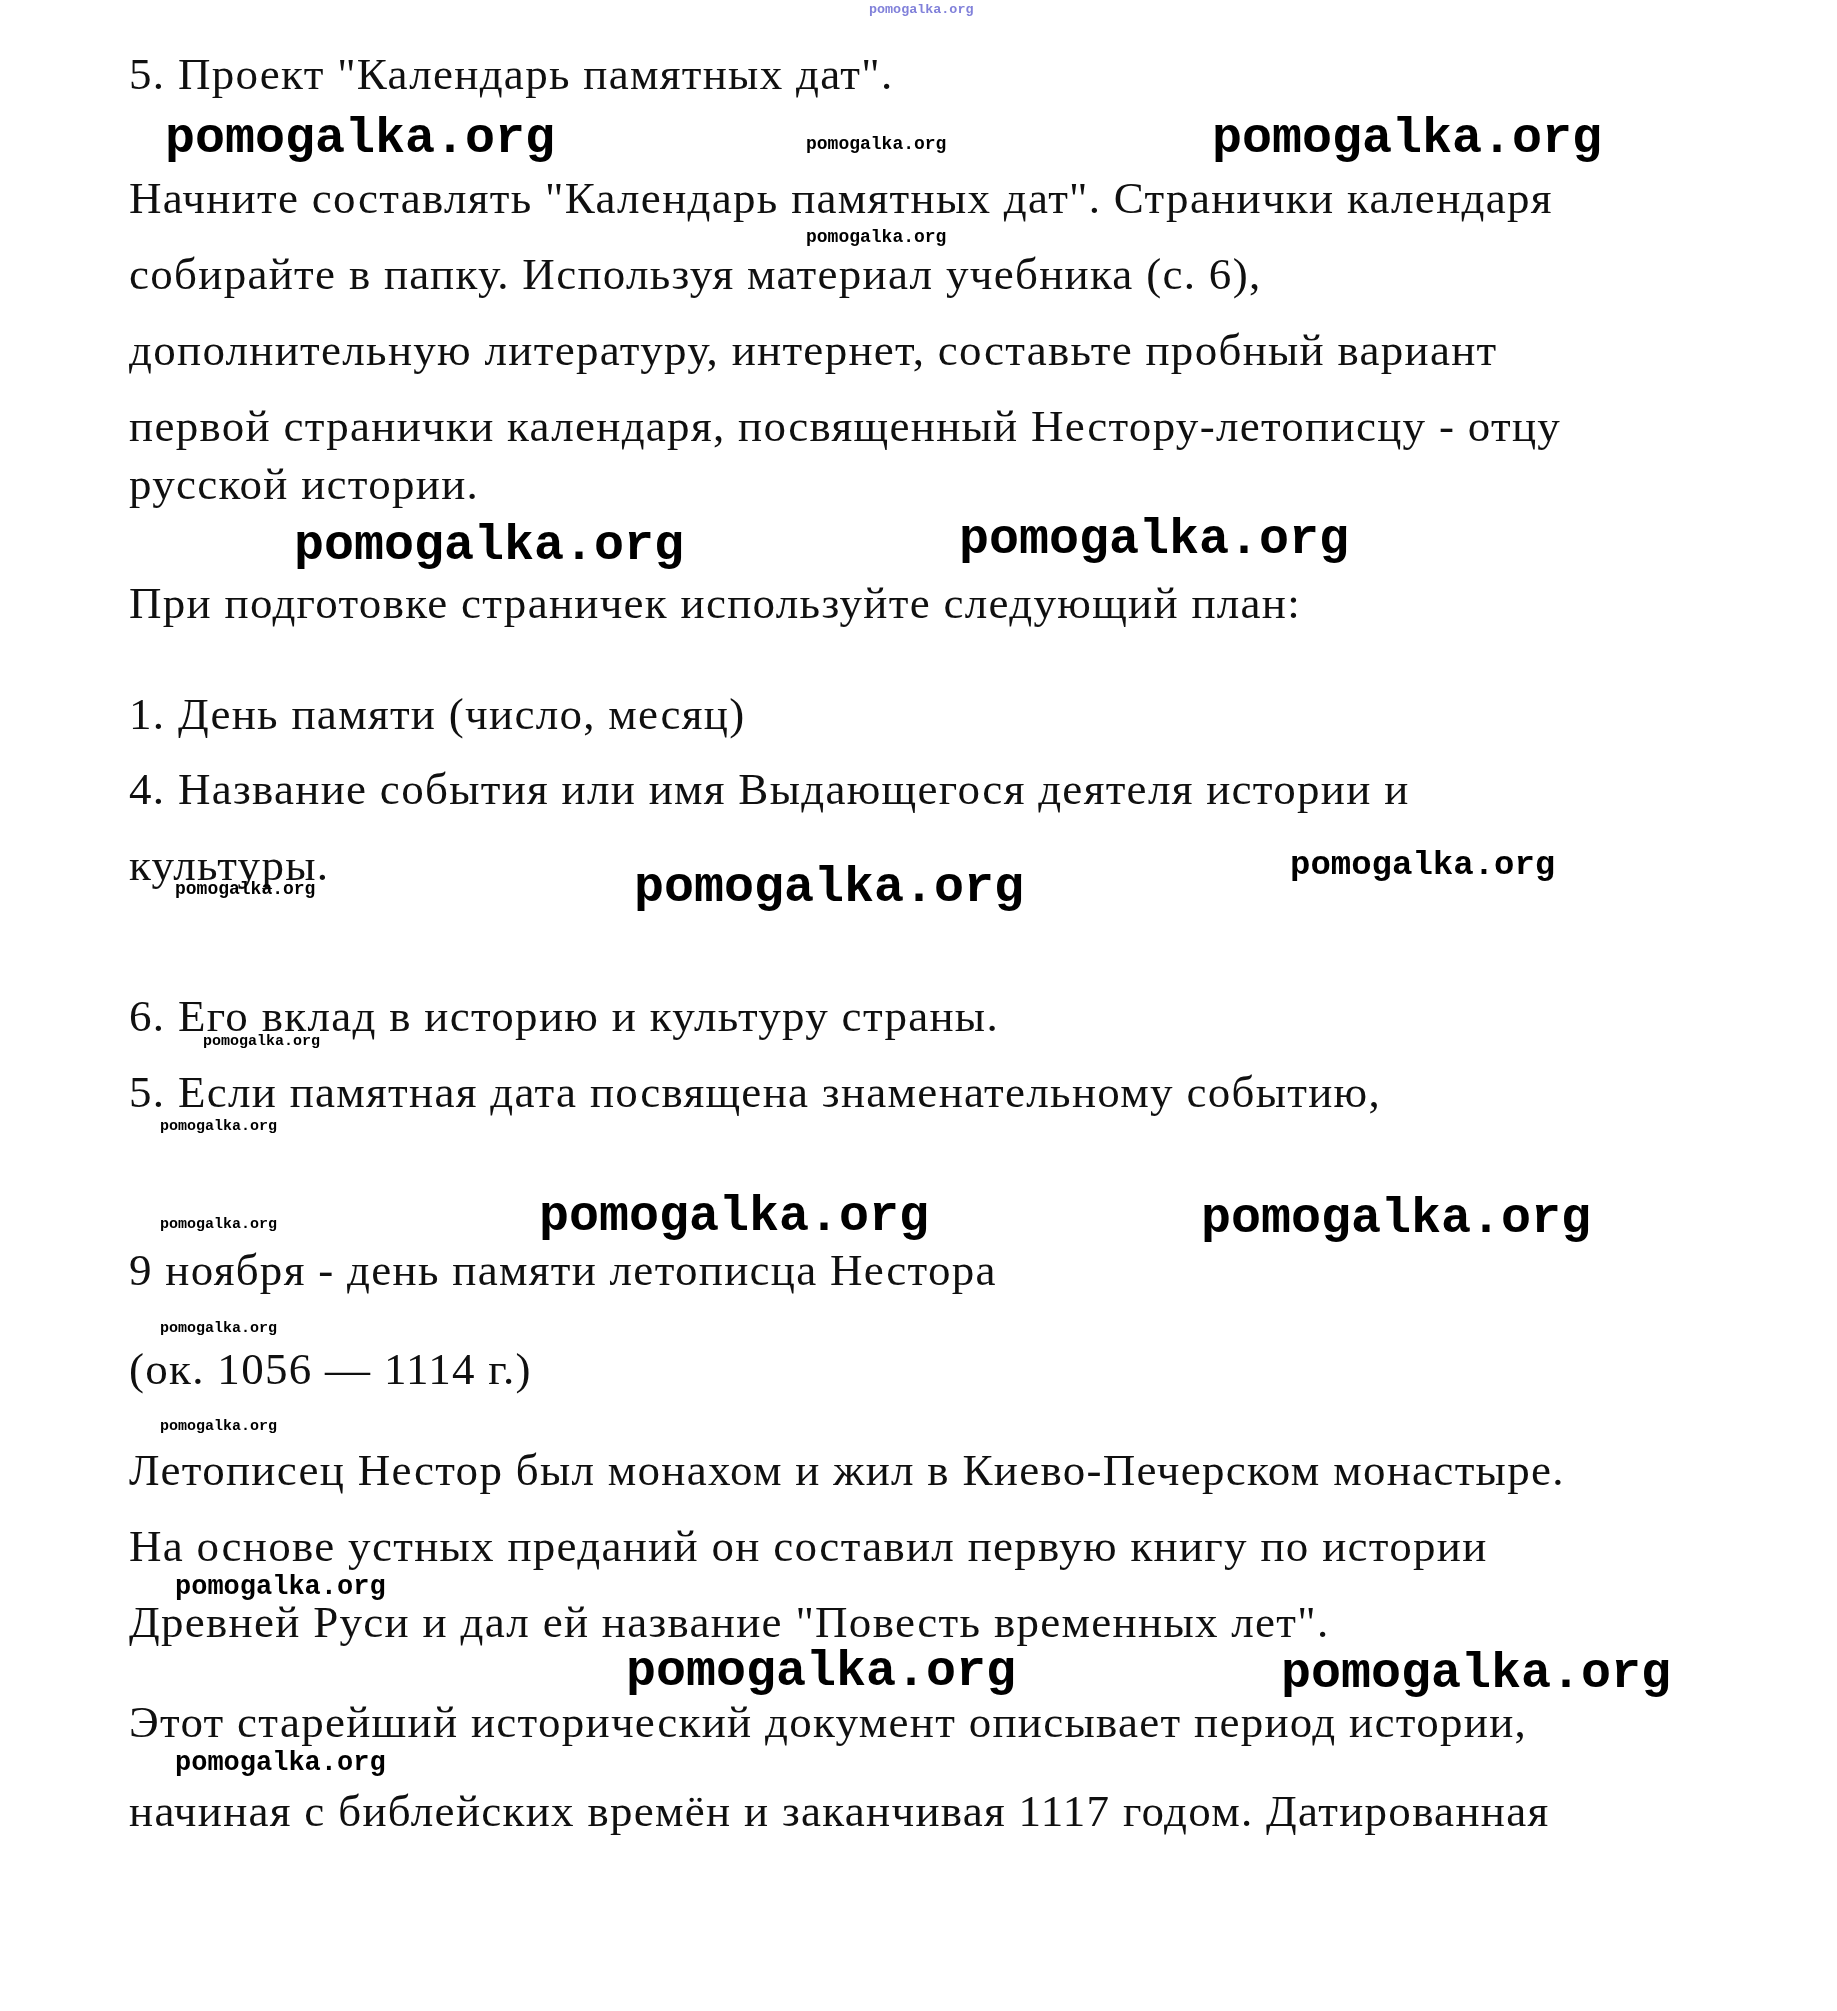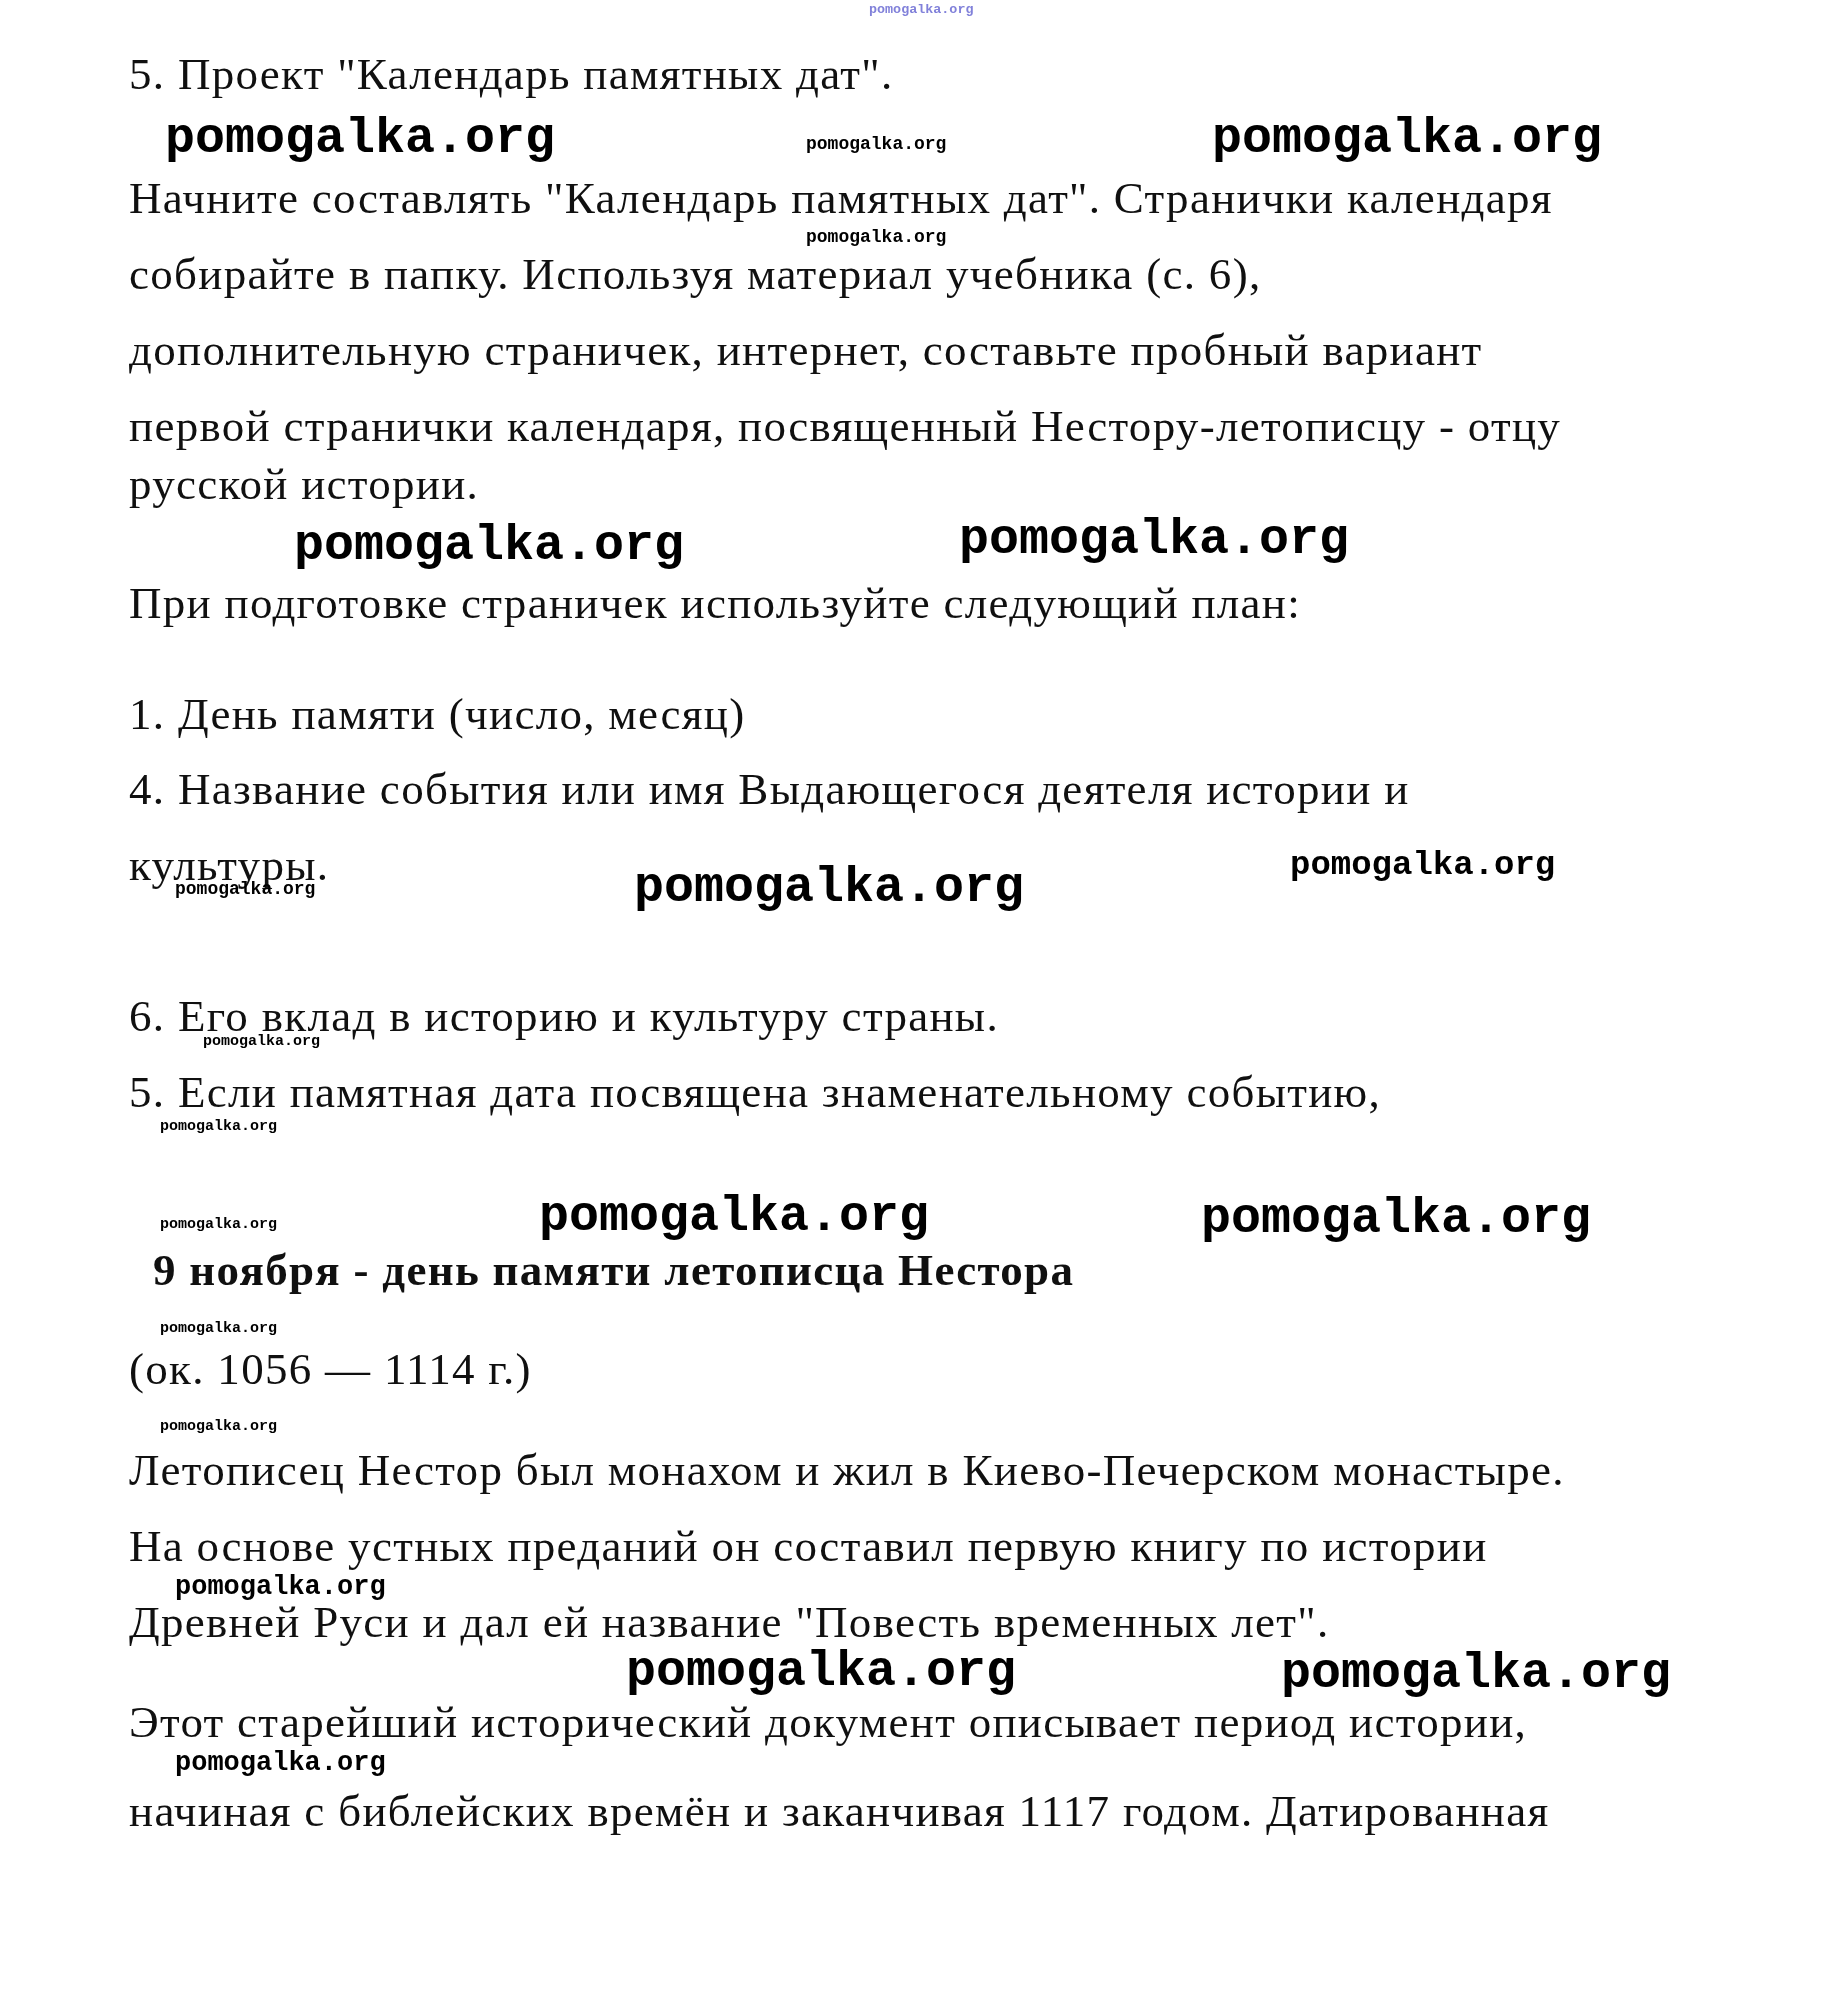--- a/index.html
+++ b/index.html
@@ -14,21 +14,21 @@
   }
   .line {
     position:absolute;
     left:129px;
     font-size:45px;
     line-height:1;
     letter-spacing:1.3px;
     white-space:nowrap;
     color:#101010;
   }
-  .line.bold { font-weight:700;margin-left:24px; }
+  .line.bold { font-weight:400; }
   .wm {
     position:absolute;
     font-family:Liberation Mono, monospace;
     font-weight:700;
     color:#000000;
     line-height:1;
     white-space:nowrap;
   }
   .wm-56 { font-size:50px; }
   .wm-38 { font-size:34px; }
@@ -39,21 +39,21 @@
 </style>
 </head>
 <body>
 
 <div class="page">
 
   <div class="line" style="top:52px">5. Проект "Календарь памятных дат".</div>
 
   <div class="line" style="top:176px">Начните составлять "Календарь памятных дат". Странички календаря</div>
   <div class="line" style="top:252px">собирайте в папку. Используя материал учебника (с. 6),</div>
-  <div class="line" style="top:328px">дополнительную страничек, интернет, составьте пробный вариант</div>
+  <div class="line" style="top:328px">дополнительную литературу, интернет, составьте пробный вариант</div>
   <div class="line" style="top:404px">первой странички календаря, посвященный Нестору-летописцу - отцу</div>
   <div class="line" style="top:462px">русской истории.</div>
 
   <div class="line" style="top:581px">При подготовке страничек используйте следующий план:</div>
 
   <div class="line" style="top:692px">1. День памяти (число, месяц)</div>
   <div class="line" style="top:767px">4. Название события или имя Выдающегося деятеля истории и</div>
   <div class="line" style="top:843px">культуры.</div>
   <div class="line" style="top:994px">6. Его вклад в историю и культуру страны.</div>
   <div class="line" style="top:1070px">5. Если памятная дата посвящена знаменательному событию,</div>

